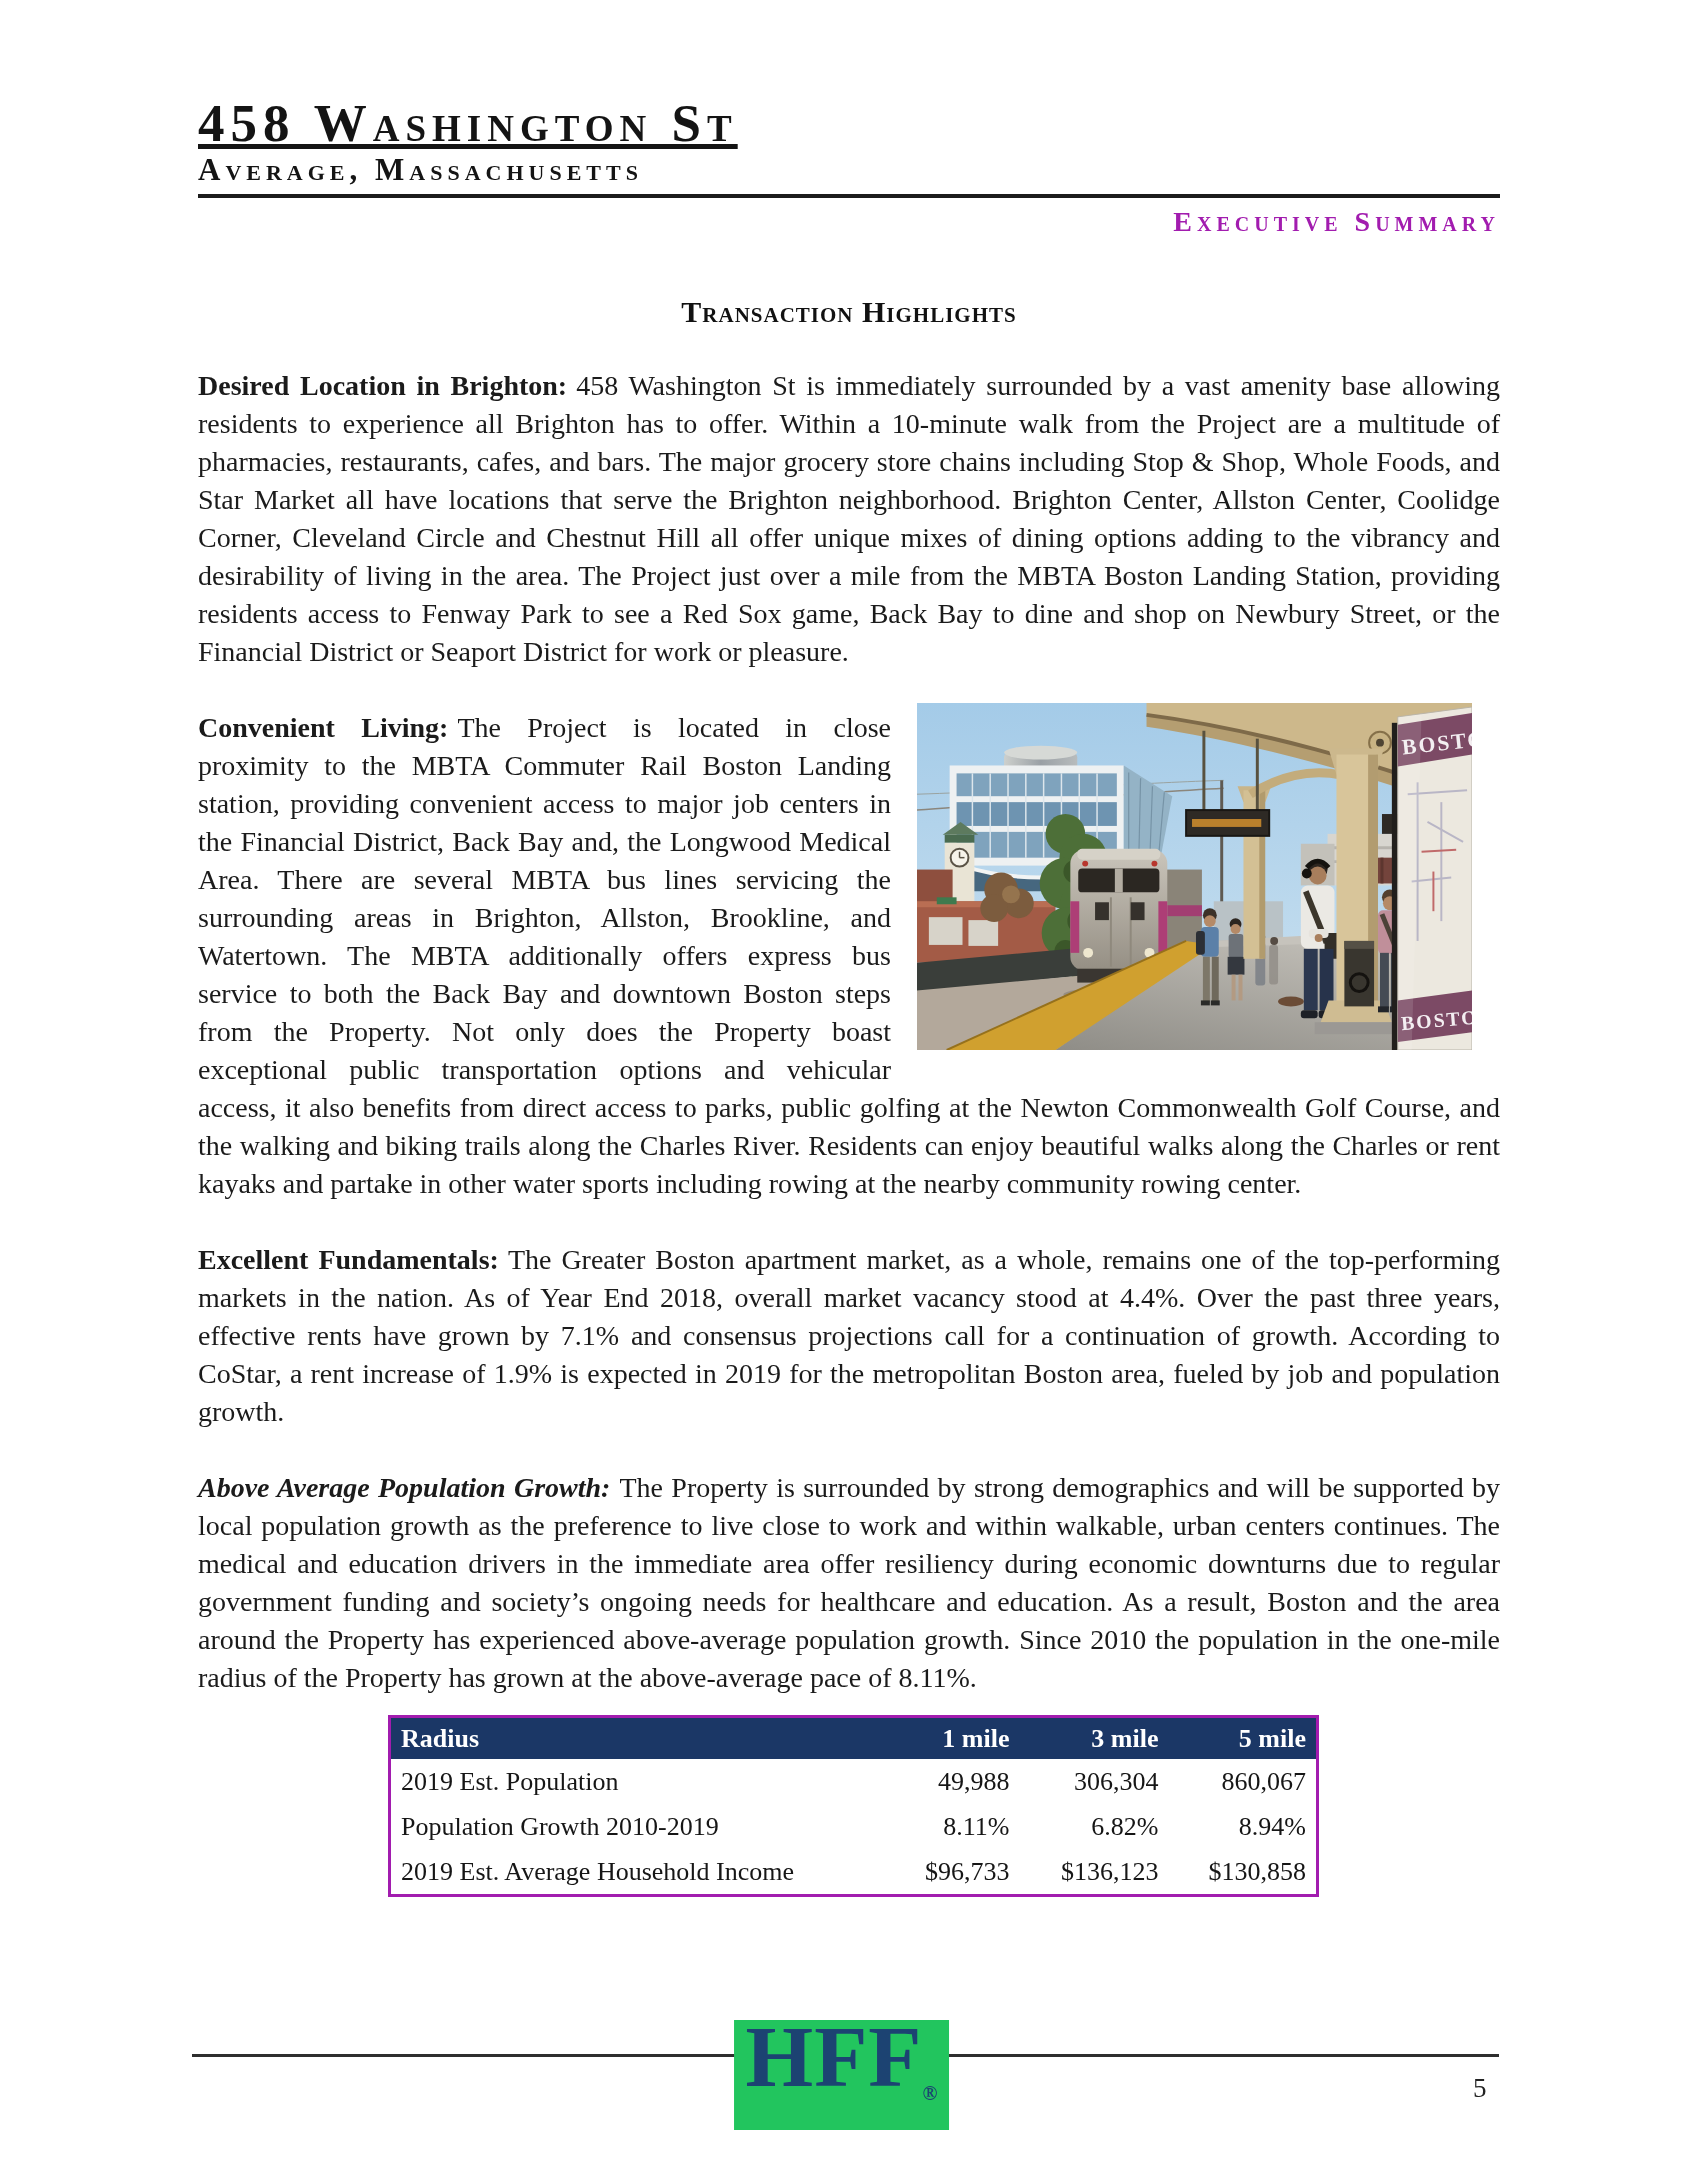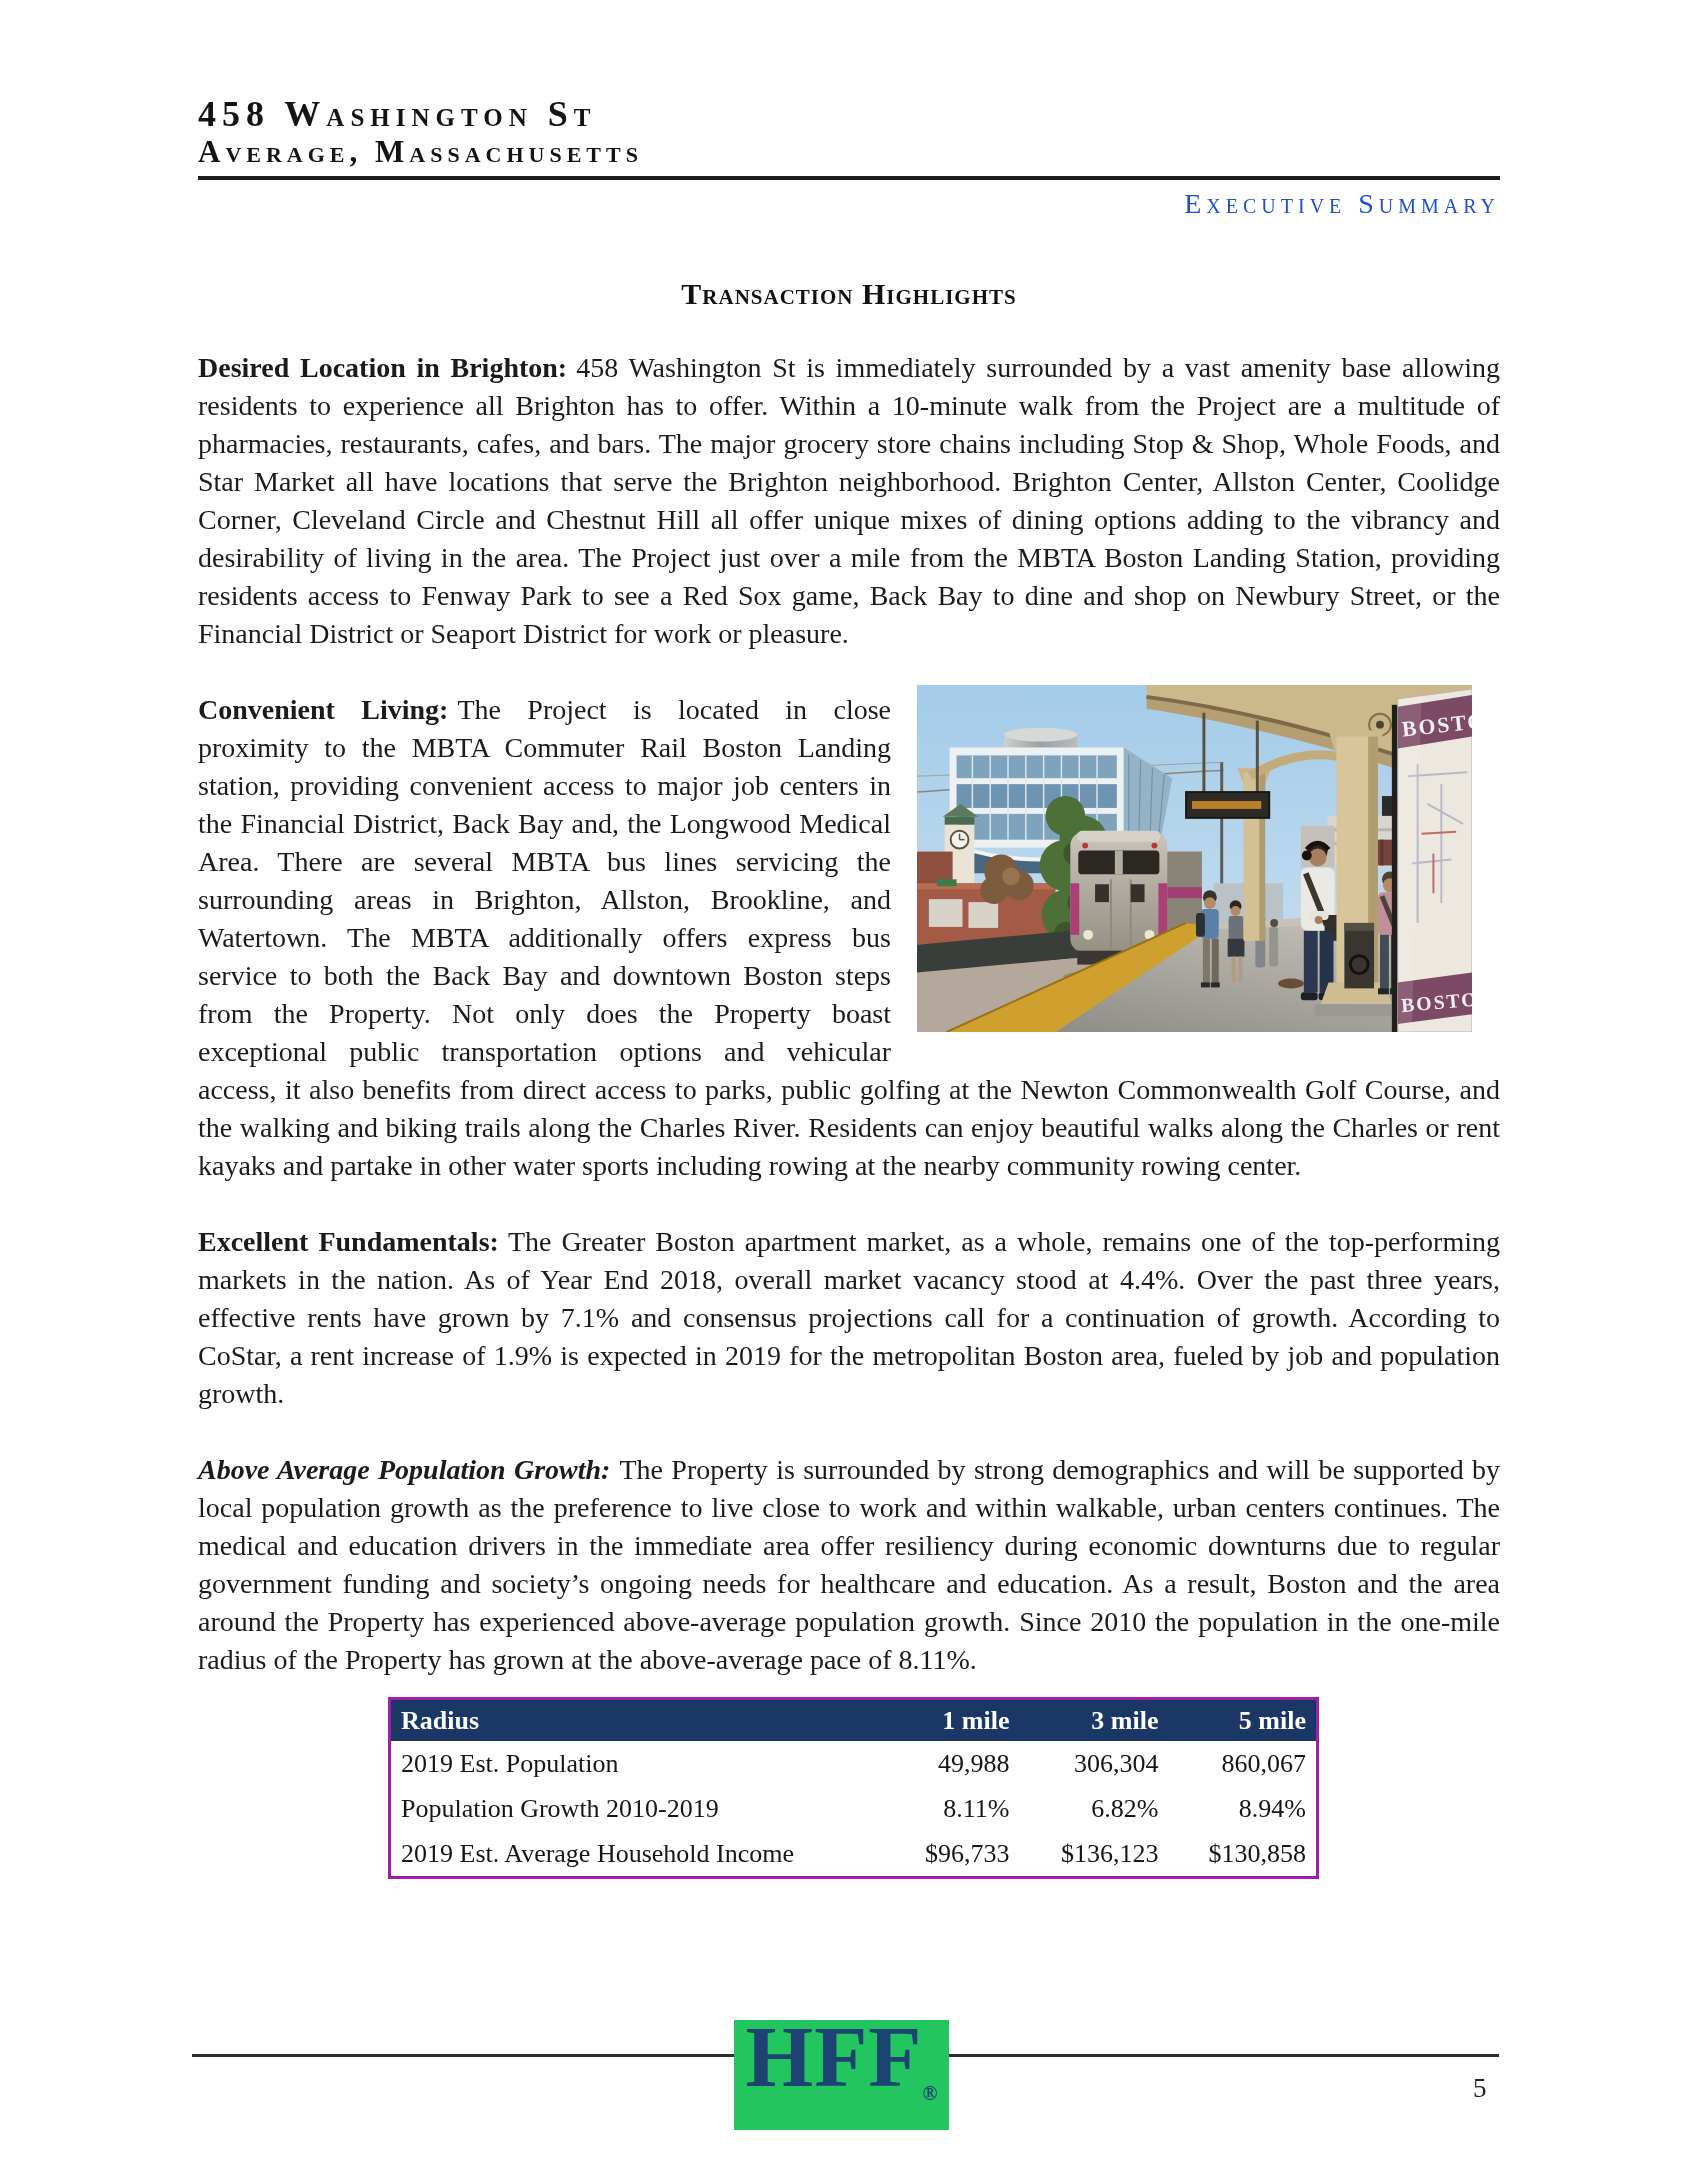--- a/index.html
+++ b/index.html
@@ -3,31 +3,31 @@
 <meta charset="utf-8">
 <style>
   html,body { margin:0; padding:0; background:#ffffff; }
   .page {
     position:relative; width:1683px; height:2178px; background:#ffffff;
     font-family:"Liberation Serif", serif; color:#161616;
     box-sizing:border-box; padding:95px 183px 0 198px; overflow:hidden;
   }
   
   .addr {
-    font-variant:small-caps; font-weight:bold; font-size:36px;
-    letter-spacing:6px; line-height:1.08; color:#141414;
+    font-variant:small-caps; font-weight:bold; font-size:53px;
+    letter-spacing:6px; line-height:1.08; color:#141414;text-decoration:underline;
   }
   .city {
     font-variant:small-caps; font-weight:bold; font-size:31px;
     letter-spacing:5px; line-height:1.15; color:#141414;
   }
   .rule { border:0; border-top:4px solid #1c1c1c; margin:6px 0 0 0; }
   .exec {
-    text-align:right; font-variant:small-caps; font-weight:normal;
-    font-size:28px; letter-spacing:5px; margin-top:8px; color:#1d4ed8;
+    text-align:right; font-variant:small-caps; font-weight:bold;
+    font-size:28px; letter-spacing:5px; margin-top:8px; color:#a21caf;
   }
   
   .section-title {
     text-align:center; font-variant:small-caps; font-weight:bold;
     font-size:30px; letter-spacing:1px; margin:57px 0 0 0; color:#111;
   }
   p.para {
     font-size:28px; line-height:38px; text-align:justify;
     margin:38px 0 0 0; color:#1b1b1b;
   }

